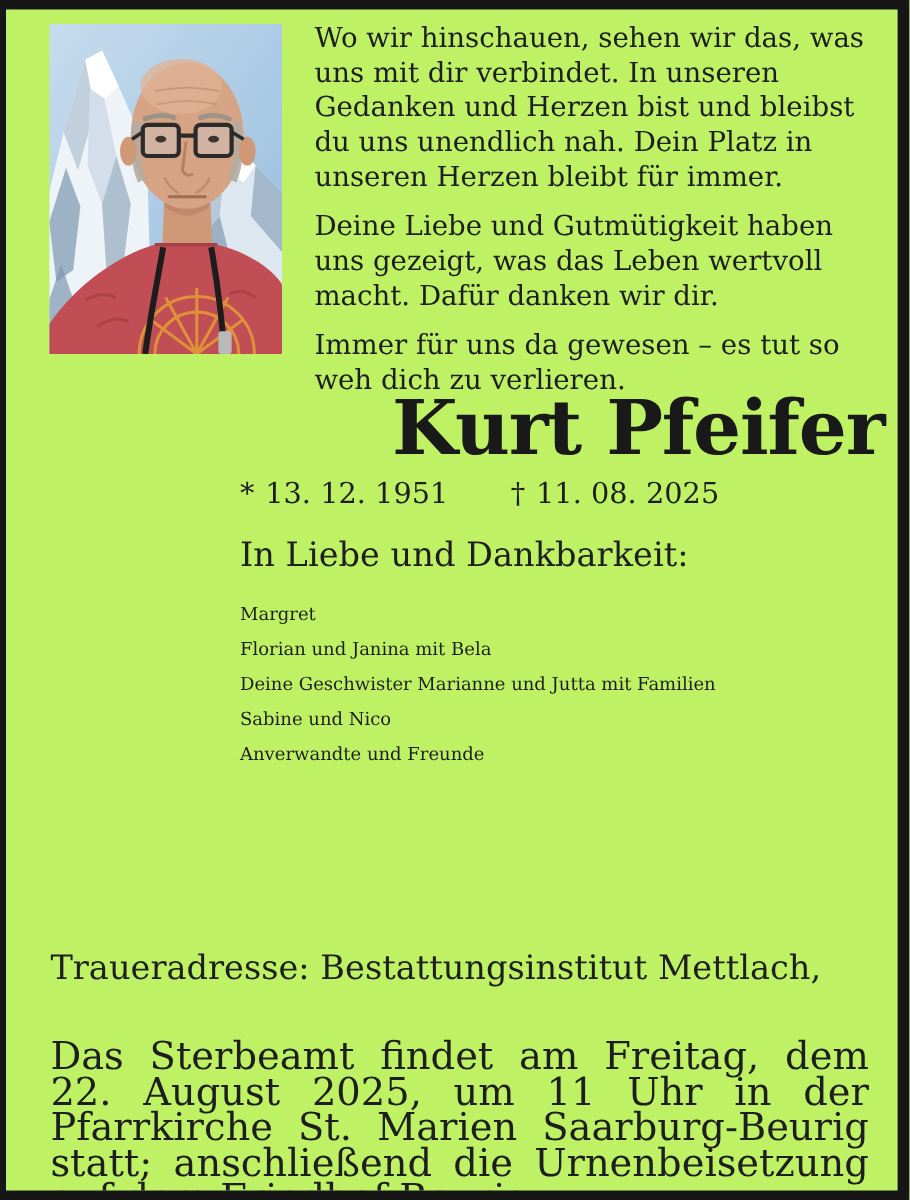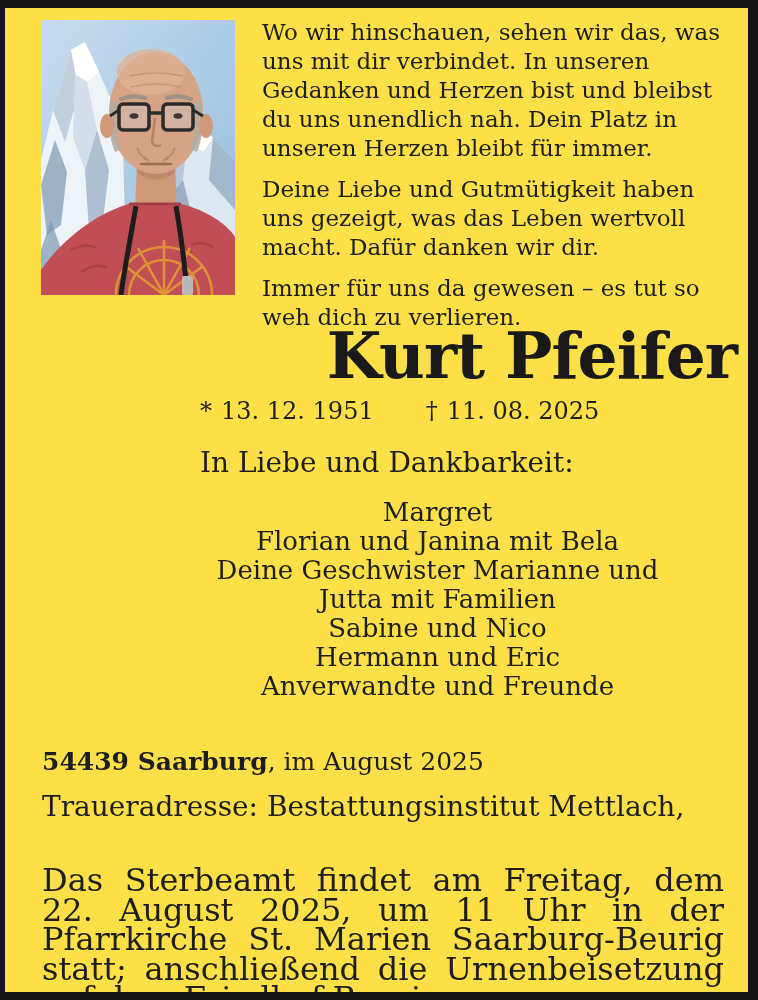--- a/index.html
+++ b/index.html
@@ -5,21 +5,21 @@
   html, body {
     margin: 0;
     padding: 0;
     background: #ffffff;
   }
   .frame {
     position: relative;
     width: 758px;
     height: 1000px;
     box-sizing: border-box;
-    background: #fde047;
+    background: #bef264;
     border-style: solid;
     border-color: #161616;
     border-top-width: 8px;
     border-right-width: 10px;
     border-bottom-width: 8px;
     border-left-width: 5px;
     font-family: "DejaVu Serif", "Liberation Serif", serif;
     color: #1e1e1e;
     overflow: hidden;
   }
@@ -74,23 +74,22 @@
     top: 440px;
     font-size: 28px;
     line-height: 30px;
   }
 
   .mourners {
     position: absolute;
     left: 195px;
     top: 490px;
     width: 475px;
-    font-size: 26px;
+    font-size: 15px;
     line-height: 29px;
-    text-align: center;
   }
 
   .place-line {
     position: absolute;
     left: 37px;
     top: 739px;
     font-size: 25px;
     line-height: 30px;
   }
   .place-line .bold { font-weight: bold; }
@@ -213,27 +212,23 @@
     </span>
   </div>
 
   <div class="salutation">In Liebe und Dankbarkeit:</div>
 
   <div class="mourners">
     <div>Margret</div>
     <div>Florian und Janina mit Bela</div>
     <div>Deine Geschwister Marianne und Jutta mit Familien</div>
     <div>Sabine und Nico</div>
-    <div>Hermann und Eric</div>
     <div>Anverwandte und Freunde</div>
   </div>
 
-  <div class="place-line">
-    <span class="bold">54439 Saarburg</span><span>, im August 2025</span>
-  </div>
 
   <div class="address">
     <div>Traueradresse: Bestattungsinstitut Mettlach,</div>
   </div>
 
   <p class="service">Das Sterbeamt findet am Freitag, dem 22. August 2025, um 11 Uhr in der Pfarrkirche St. Marien Saarburg-Beurig statt; anschließend die Urnenbeisetzung auf dem Friedhof Beurig.</p>
 
 </div>
 
 </body></html>

